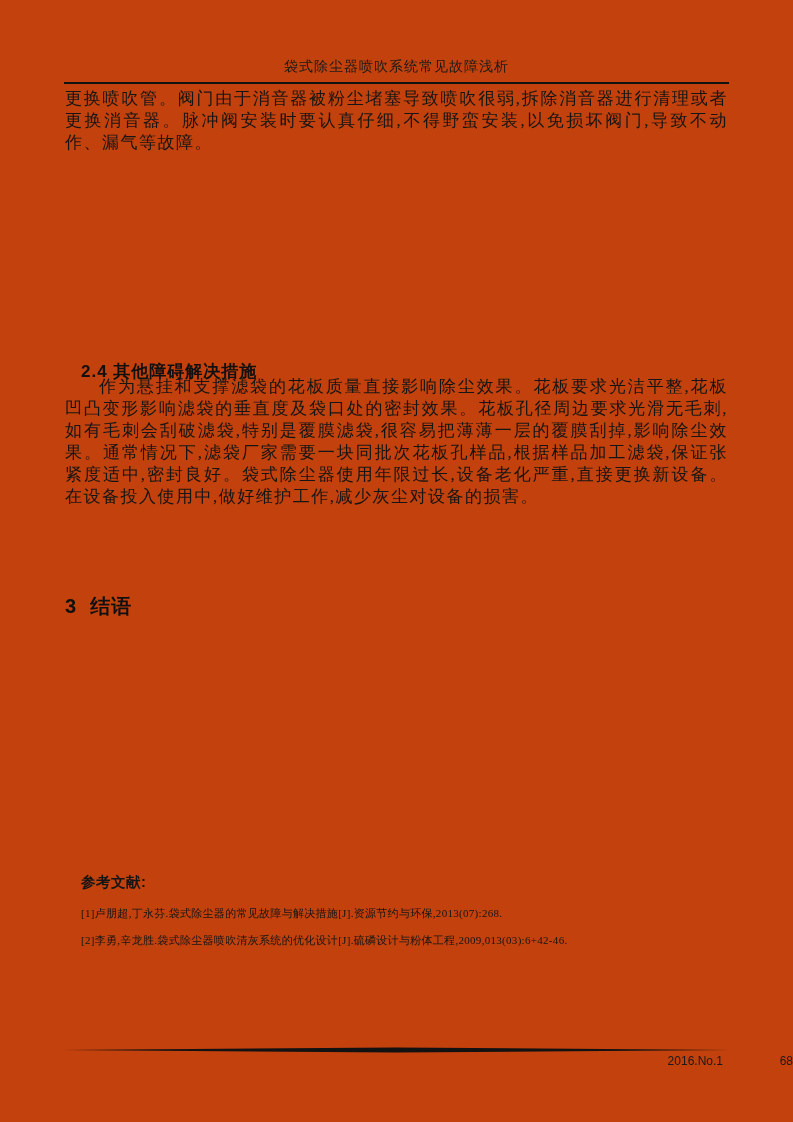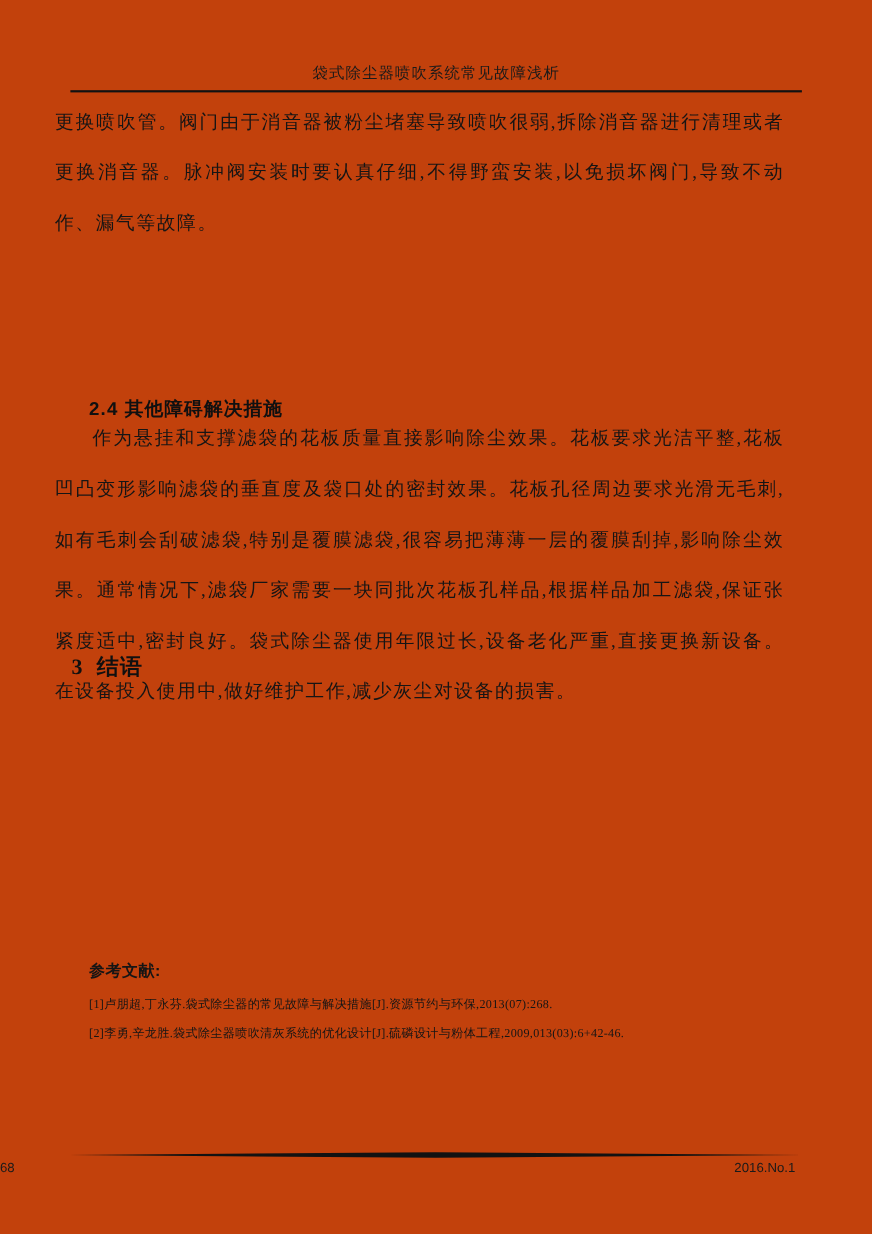--- a/index.html
+++ b/index.html
@@ -29,24 +29,24 @@
   .header-rule {
     position: absolute;
     top: 82px;
     left: 64px;
     width: 665px;
     height: 2px;
     background: #121212;
   }
   .bodytext {
     position: absolute;
-    left: 50px;
+    left: 65px;
     width: 663px;
     font-size: 17px;
-    line-height: 46px;
+    line-height: 22px;
     letter-spacing: 1.5px;
     text-align: justify;
     text-justify: inter-character;
     word-break: break-all;
     color: #151515;
   }
   .bodytext p {
     margin: 0;
   }
   .indent {
@@ -64,21 +64,21 @@
     font-size: 17px;
     letter-spacing: 1px;
     color: #101010;
     margin: 16px;
   }
   #heading-24 { top: 344px; }
   .heading-1 {
     position: absolute;
     left: 65px;
     width: 663px;
-    font-family: Liberation Serif, serif;
+    font-family: Liberation Sans, sans-serif;
     font-weight: bold;
     font-size: 20px;
     letter-spacing: 1px;
     color: #101010;
     margin: 0;
     white-space: pre;
   }
   #heading-3 { top: 593px; }
   .references {
     position: absolute;
@@ -116,21 +116,21 @@
     width: 793px;
     height: 20px;
     font-family: "Liberation Sans", "DejaVu Sans", sans-serif;
     font-size: 12px;
     color: #1a1a1a;
   }
   .page-number {
     position: absolute;
     left: 0;
     width: 793px;
-    text-align: left;
+    text-align: right;
   }
   .issue-label {
     position: absolute;
     right: 70px;
   }
 </style>
 </head>
 <body>
 
 <div class="page">

